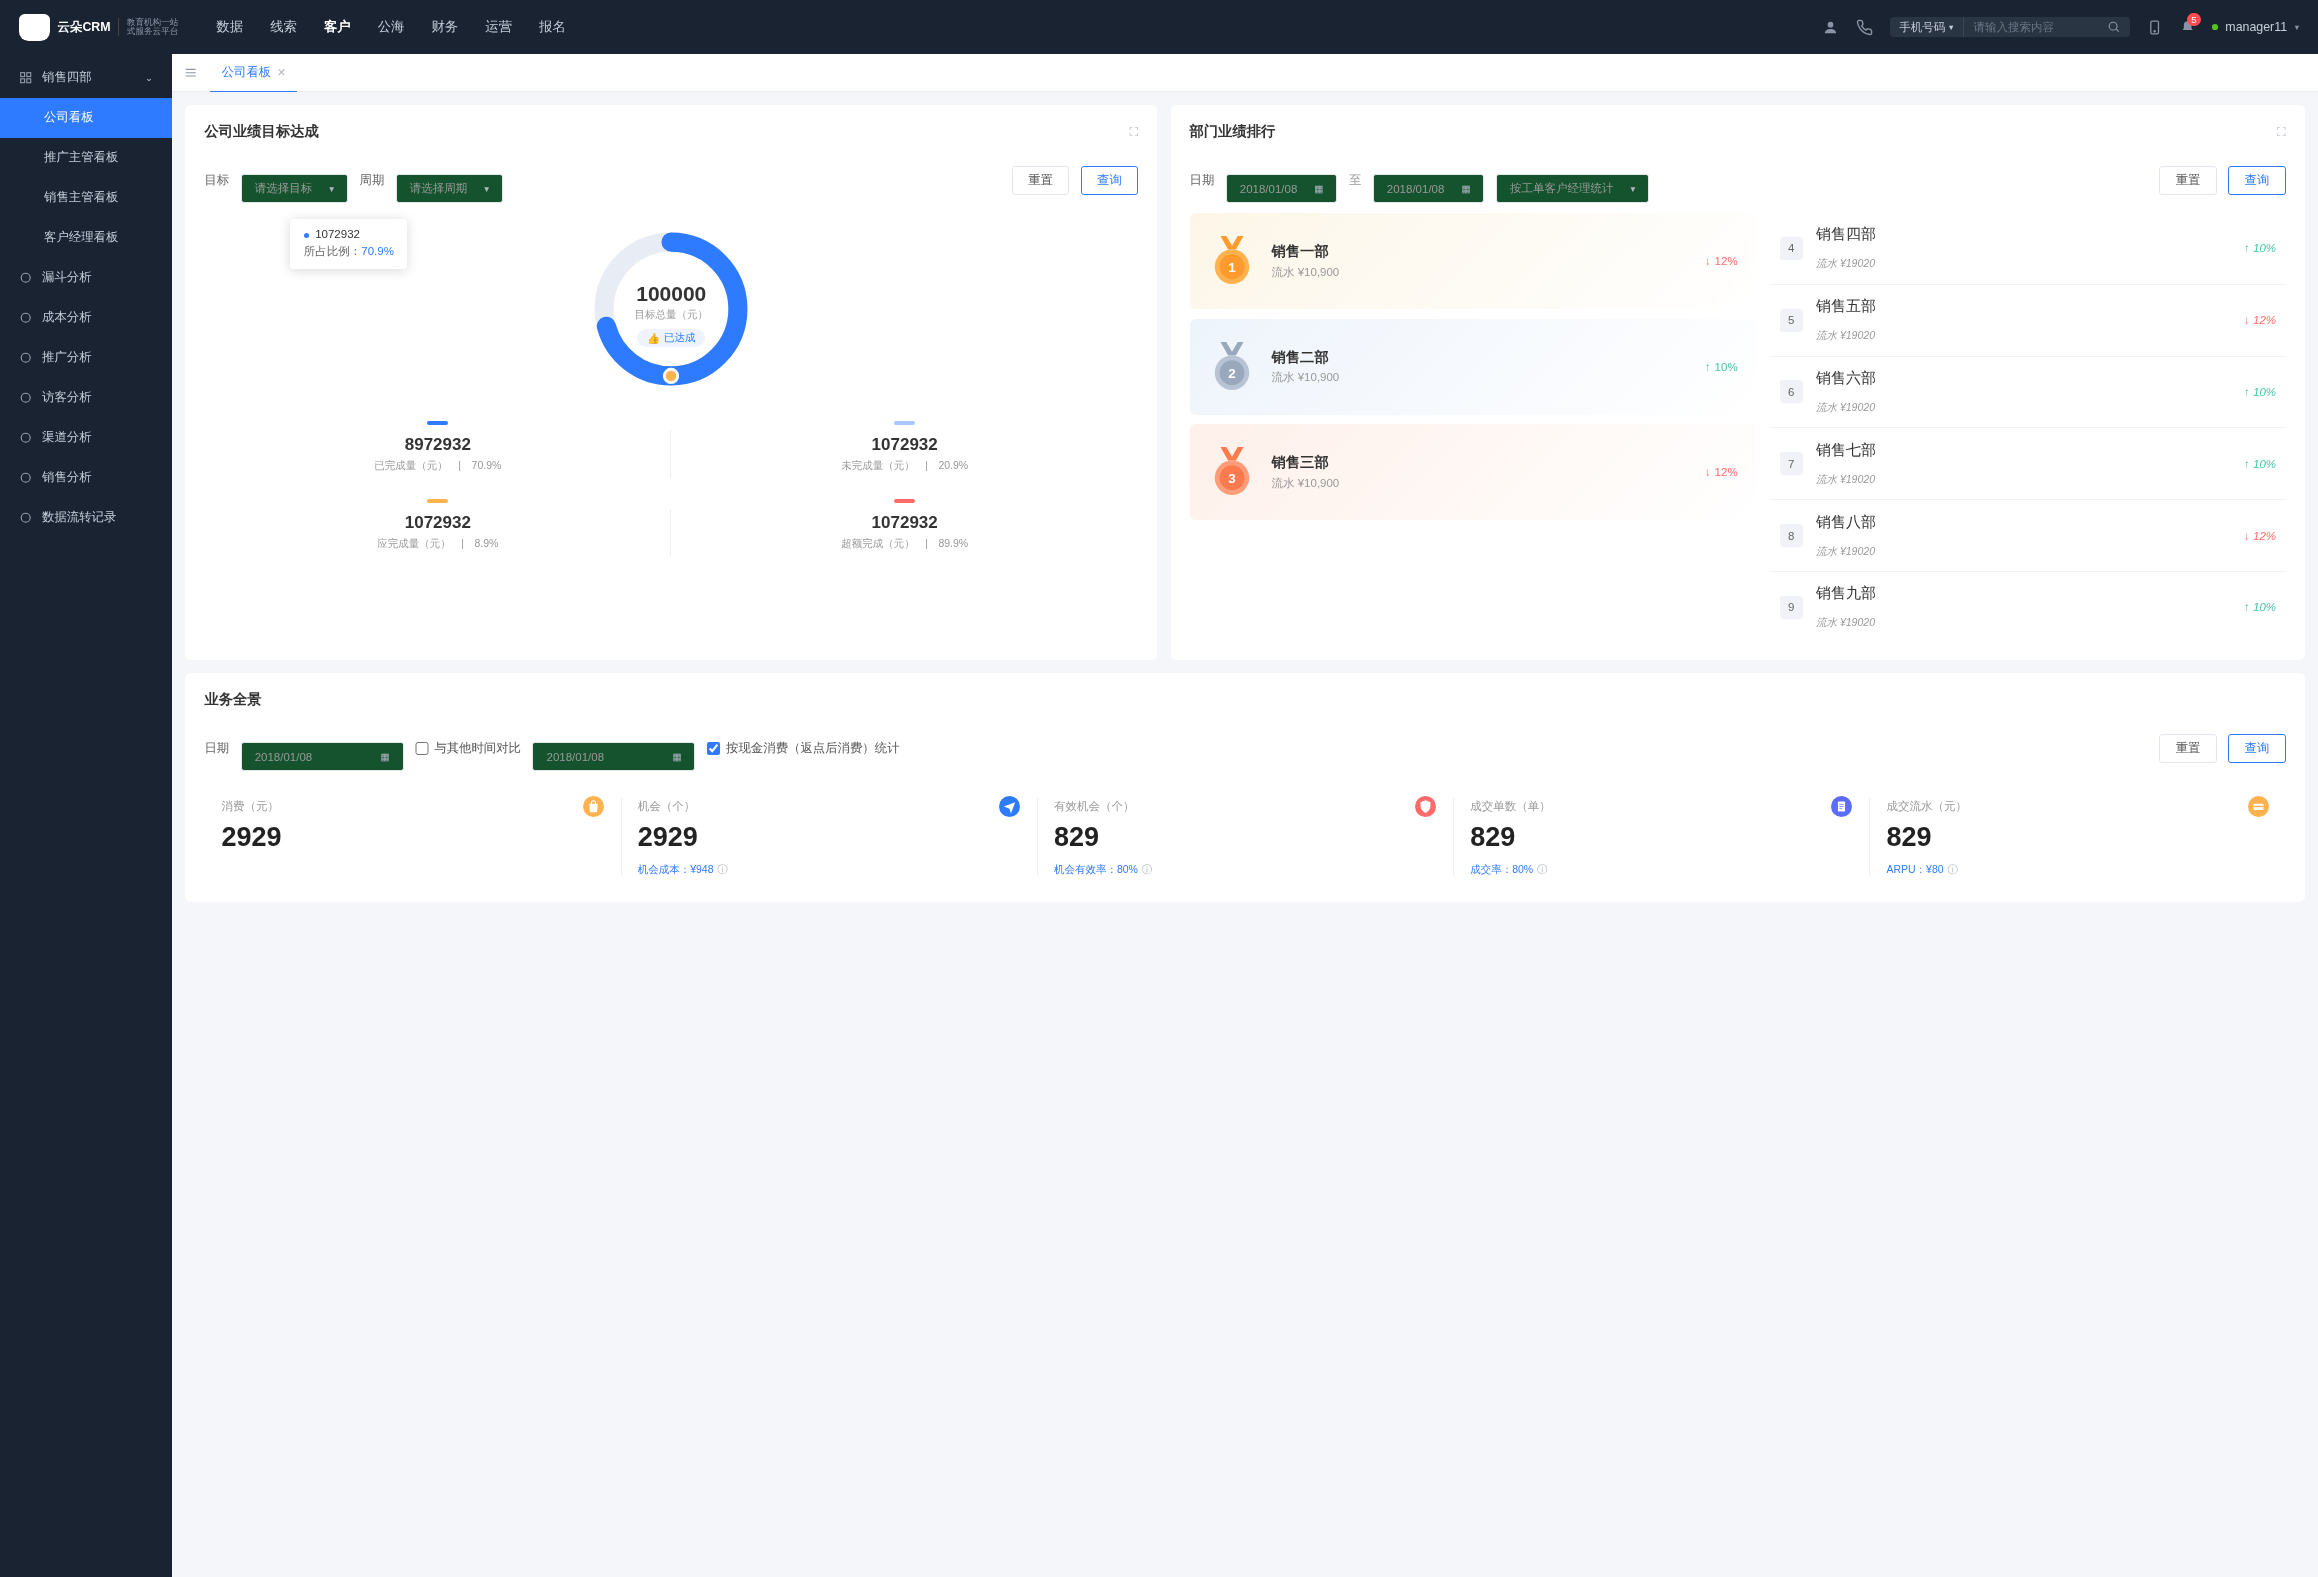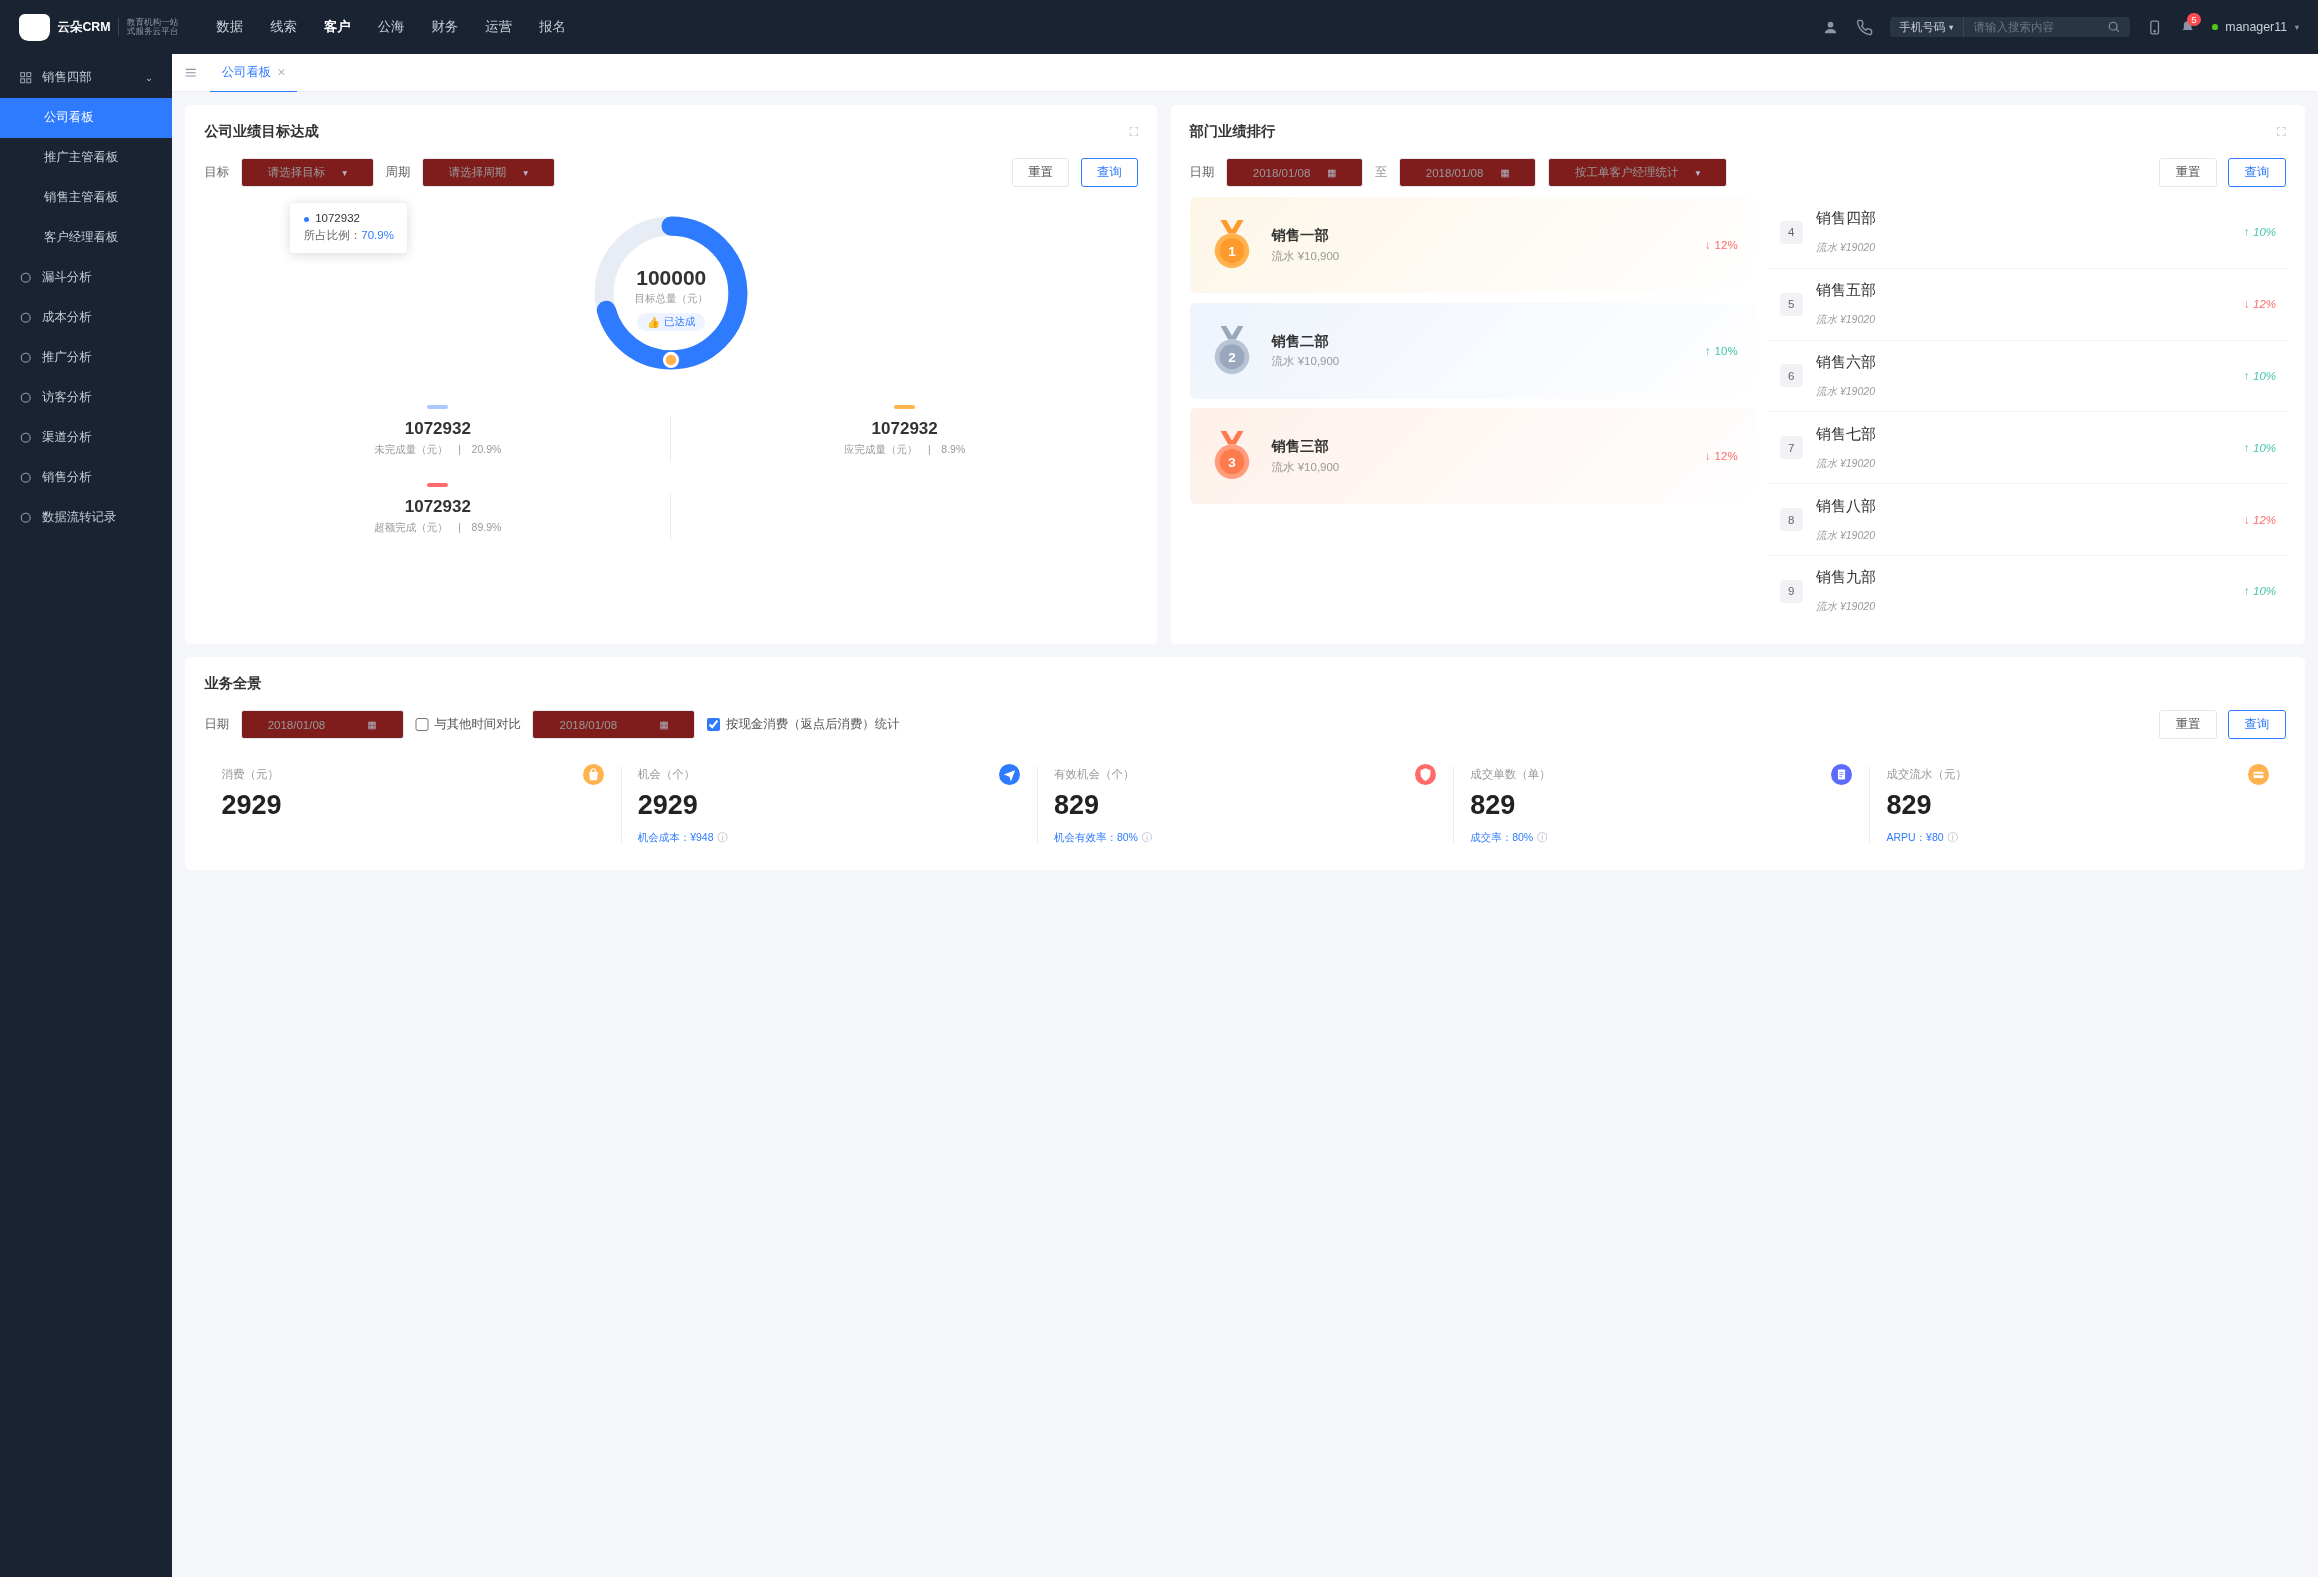--- a/index.html
+++ b/index.html
@@ -45,21 +45,21 @@
 
 .content { padding: 13.4px; display: flex; flex-direction: column; gap: 13.4px; }
 .row { display: flex; gap: 13.4px; }
 .card { background: #fff; border-radius: 5.7px; padding: 17px 19px; flex: 1; min-width: 0; }
 .card-head { display: flex; align-items: center; justify-content: space-between; margin-bottom: 17px; }
 .card-title { font-size: 14.3px; font-weight: 600; color: #333; }
 .expand { color: #b0b6c3; cursor: pointer; font-size: 12.4px; }
 
 .filters { display: flex; align-items: center; gap: 11.5px; margin-bottom: 9.6px; flex-wrap: wrap; }
 .flt-label { color: #666; font-size: 12.4px; }
-.sel { border: 1px solid #e3e6ed; border-radius: 2.9px; height: 29px; padding: 0 26px; display: flex; align-items: center; gap: 17px; color: #999; font-size: 11.5px; cursor: pointer; background: #7f1d1d; }
+.sel { border: 1px solid #e3e6ed; border-radius: 2.9px; height: 29px; padding: 0 13px; display: flex; align-items: center; gap: 17px; color: #999; font-size: 11.5px; cursor: pointer; background: #14532d; margin-top: 16px; }
 .sel .arrow { color: #b0b6c3; font-size: 9.6px; }
 .date-sep { color: #999; }
 .btn { border: 1px solid #e3e6ed; border-radius: 2.9px; height: 29px; padding: 0 15.3px; background: #fff; cursor: pointer; font-size: 12.4px; color: #555; }
 .btn.primary { border-color: #2f7bff; color: #2f7bff; }
 .spacer { flex: 1; }
 .chk { display: flex; align-items: center; gap: 5.7px; font-size: 12.4px; color: #555; }
 .chk input { width: 13.4px; height: 13.4px; }
 .chk.checked input { accent-color: #2f7bff; }
 
 
@@ -301,20 +301,25 @@
             <div class="donut-center">
               <div class="big">100000</div>
               <div class="sub">目标总量（元）</div>
               <div class="tag">
                   <span style="color:#2f7bff">👍</span>
                   <span>已达成</span>
                 </div>
             </div>
             <div class="donut-stats" id="donut-stats">
                 <div class="stat">
+                  <div class="bar" style="background:#2f7bff"></div>
+                  <div class="val">8972932</div>
+                  <div class="lbl">已完成量（元）　|　70.9%</div>
+                </div>
+                <div class="stat">
                   <div class="bar" style="background:#a9c8ff"></div>
                   <div class="val">1072932</div>
                   <div class="lbl">未完成量（元）　|　20.9%</div>
                 </div>
                 <div class="stat">
                   <div class="bar" style="background:#ffb24d"></div>
                   <div class="val">1072932</div>
                   <div class="lbl">应完成量（元）　|　8.9%</div>
                 </div>
                 <div class="stat">

